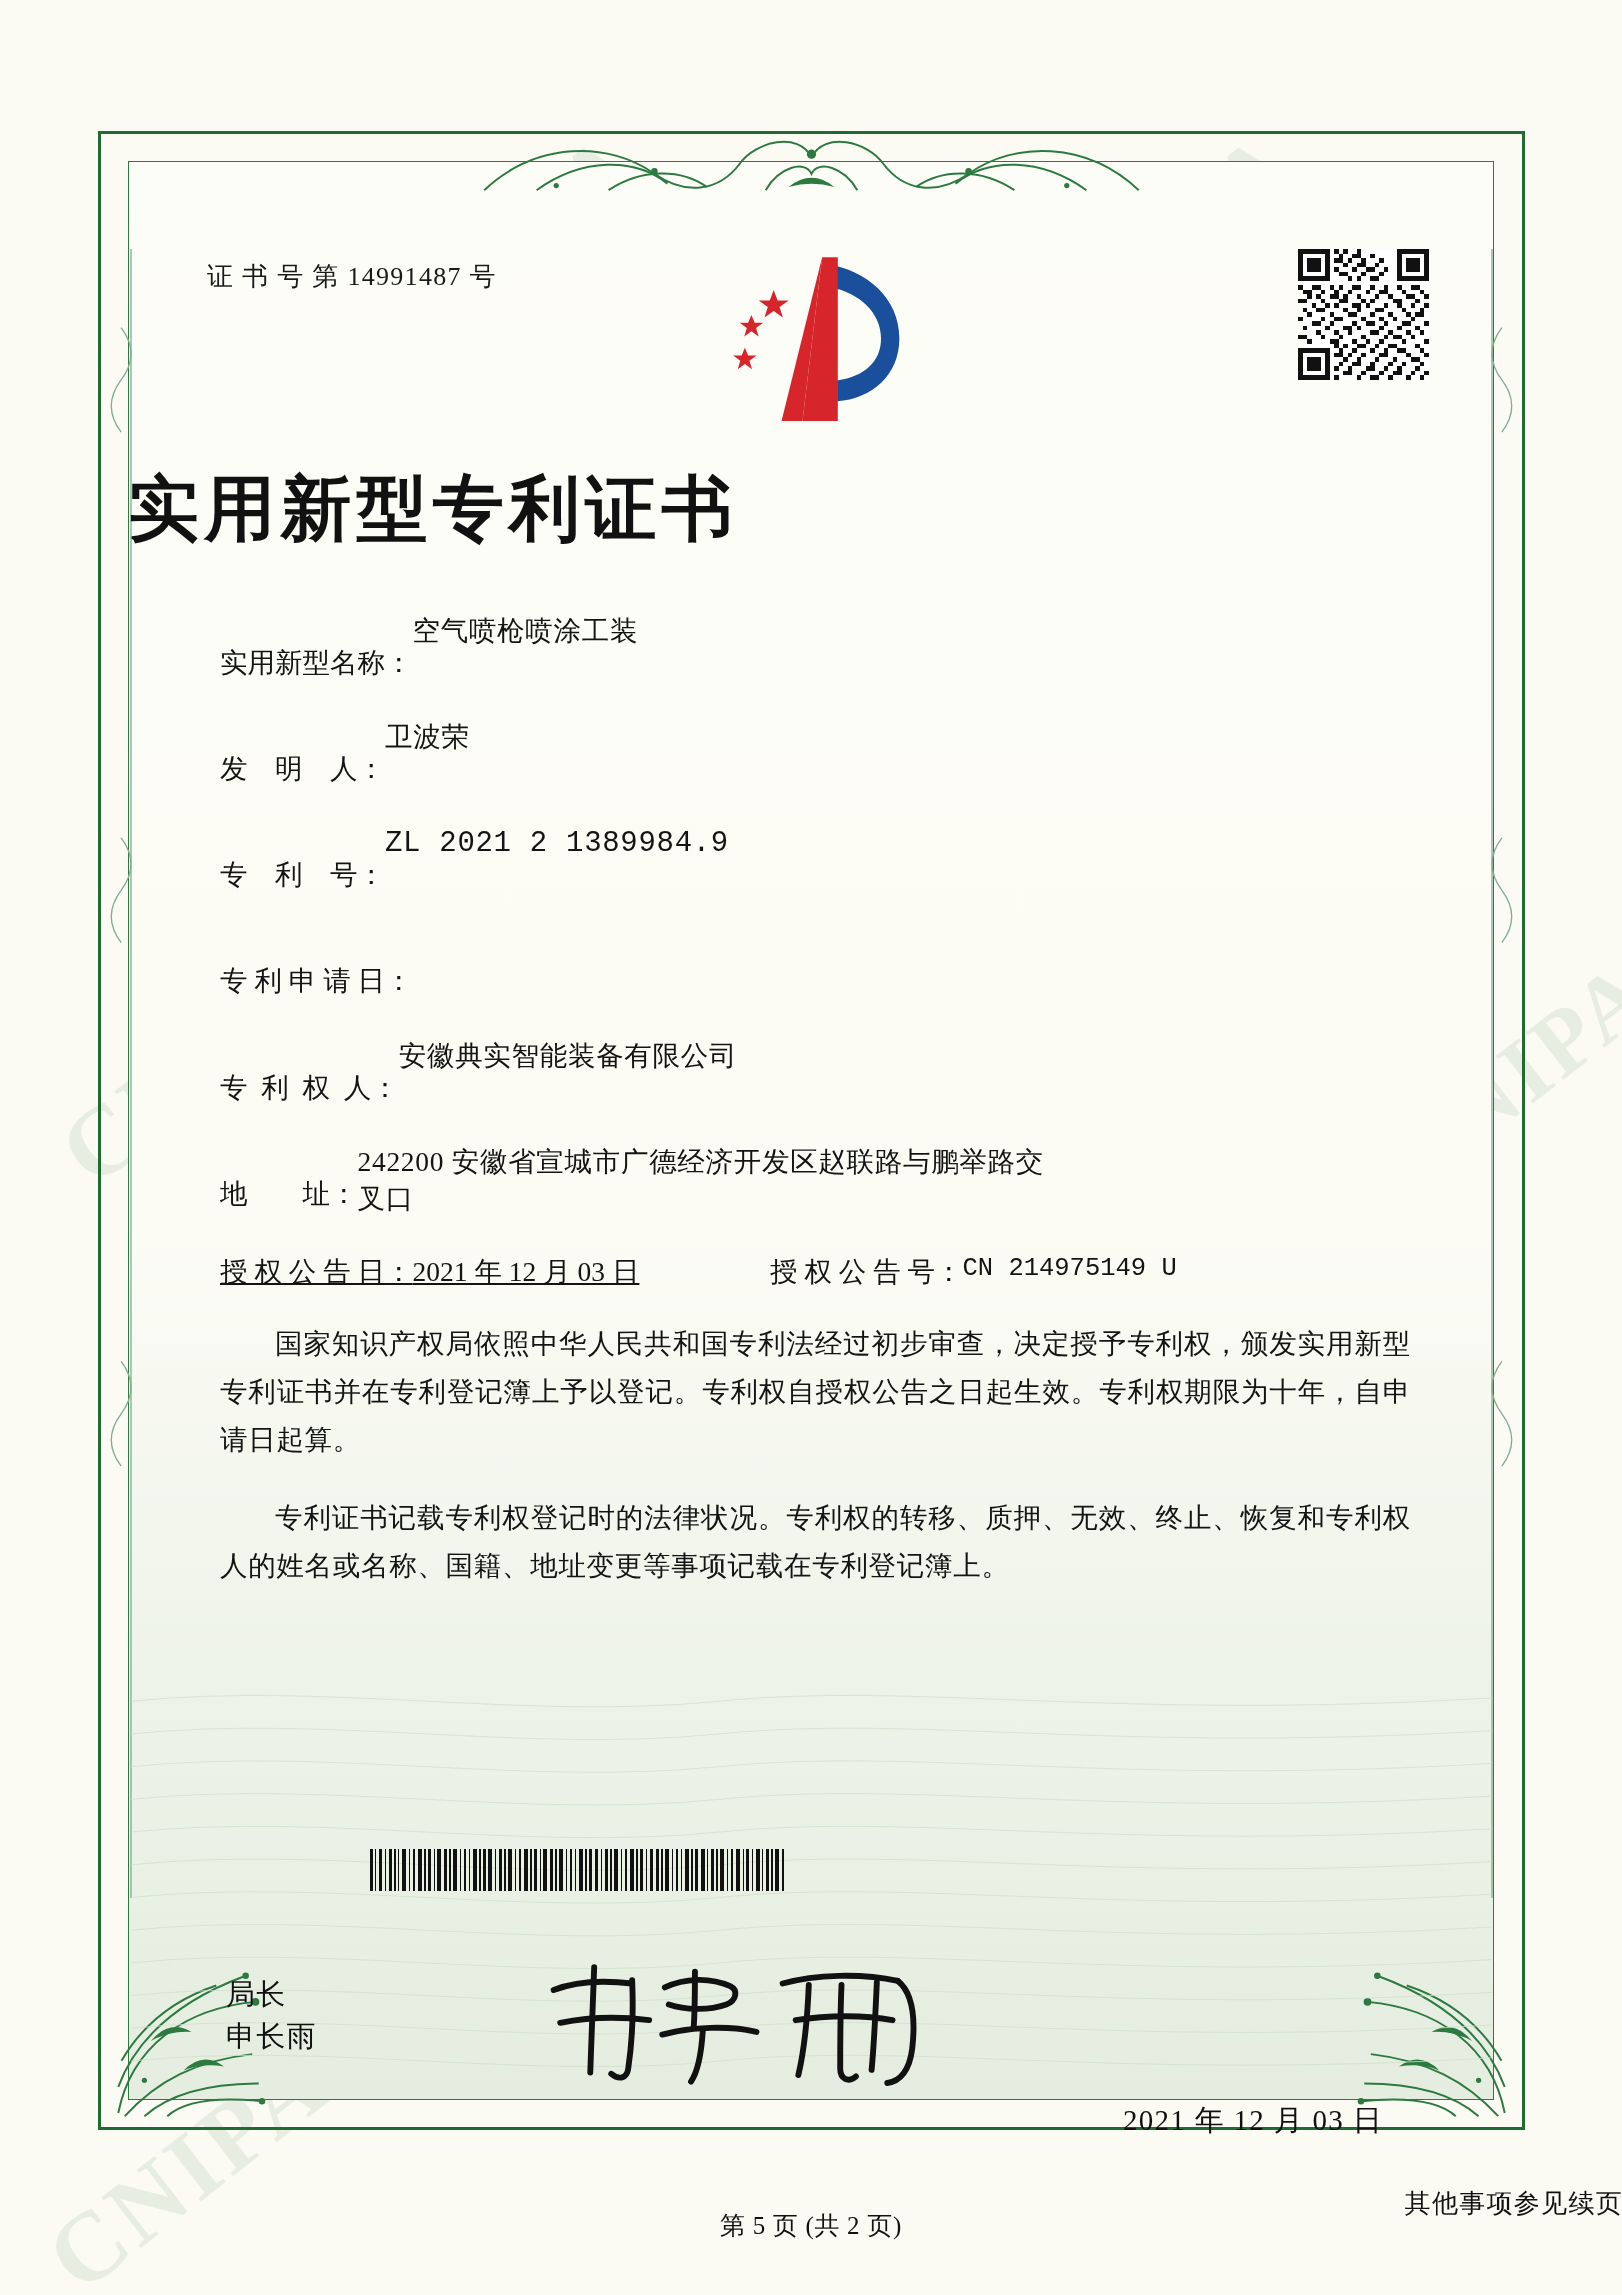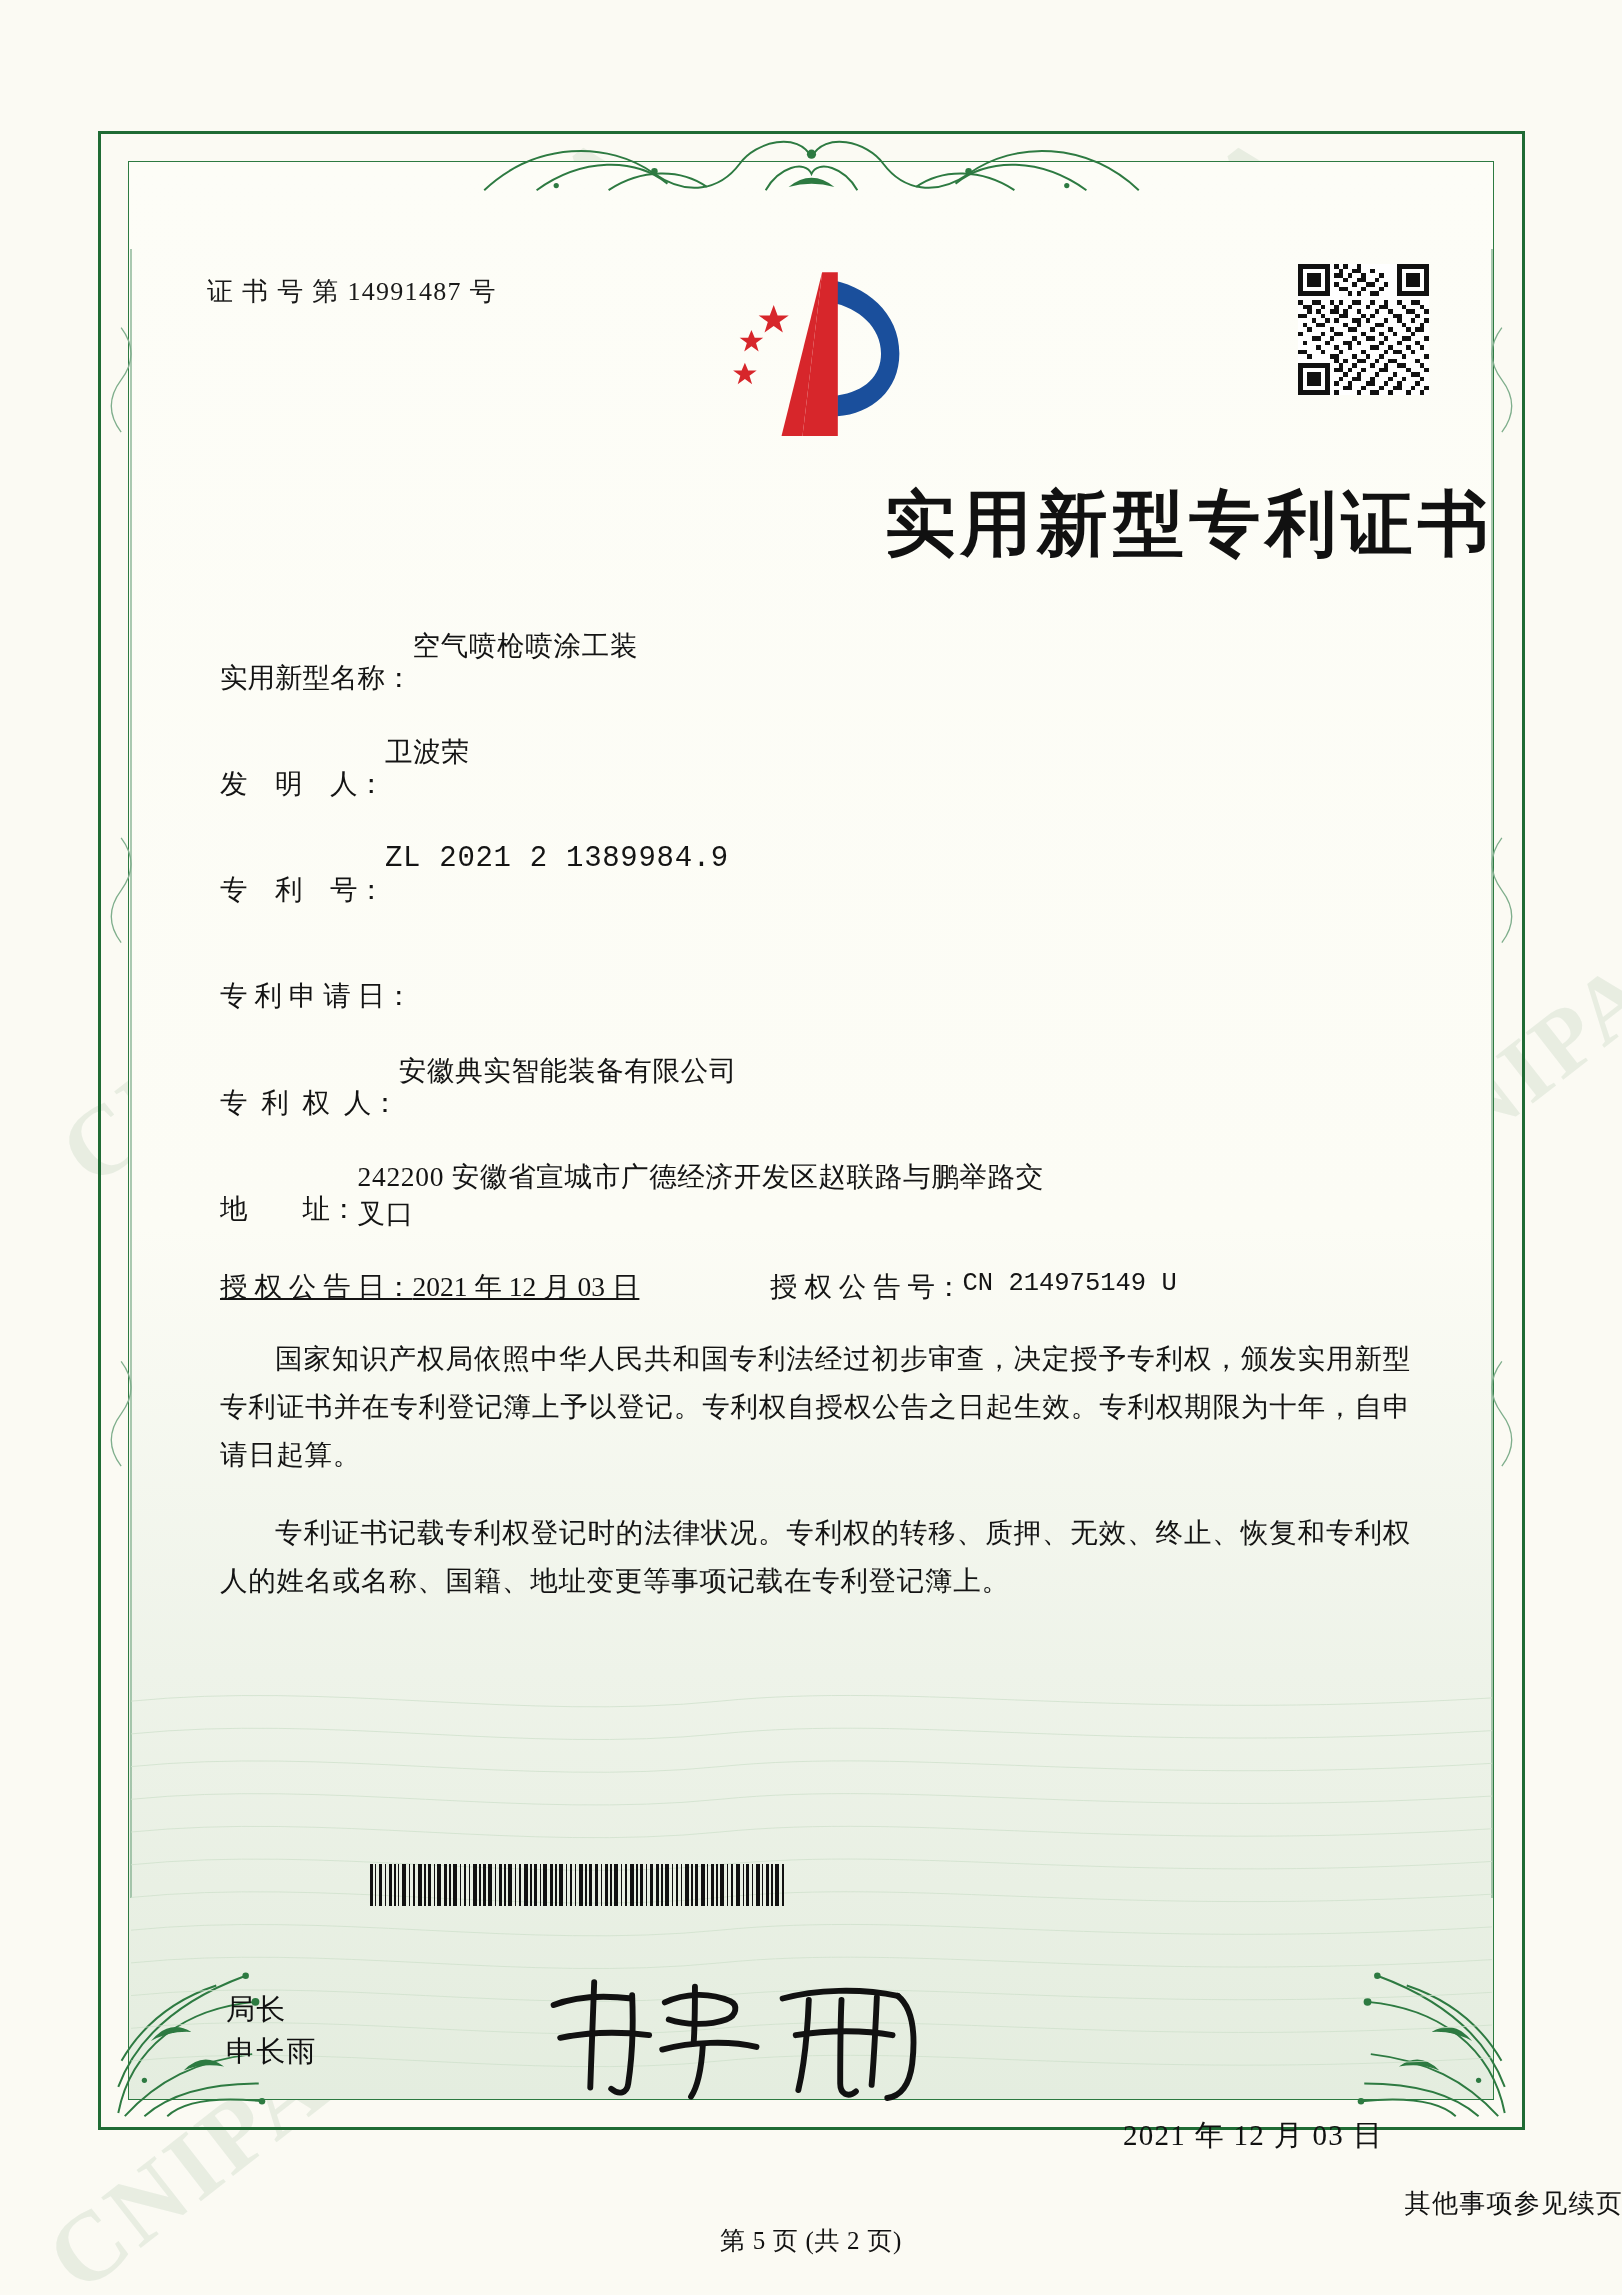--- a/index.html
+++ b/index.html
@@ -60,21 +60,21 @@
     background: linear-gradient(180deg, #fdfdf7 0%, #fcfcf5 55%, #eef3e9 78%, #e4eddf 100%);
   }
 
   
   .ornament { position: absolute; pointer-events: none; }
 
   
   .content {
     position: absolute;
     left: 128px;
-    top: 169px;
+    top: 154px;
     width: 1366px;
     height: 1939px;
   }
 
   .cert-no {
     position: absolute;
     left: 79px;
     top: 105px;
     font-size: 26px;
     color: #1a1a1a;
@@ -97,21 +97,21 @@
     transform: translateX(-50%);
     width: 216px;
     height: 190px;
   }
 
   .title {
     position: absolute;
     left: 0;
     right: 0;
     top: 308px;
-    text-align: right;
+    text-align: left;
     font-size: 71px;
     font-weight: 700;
     letter-spacing: 5.2px;
     color: #111;
     font-family: "Liberation Serif", "DejaVu Serif", serif;
   }
 
   .fields {
     position: absolute;
     left: 92px;

